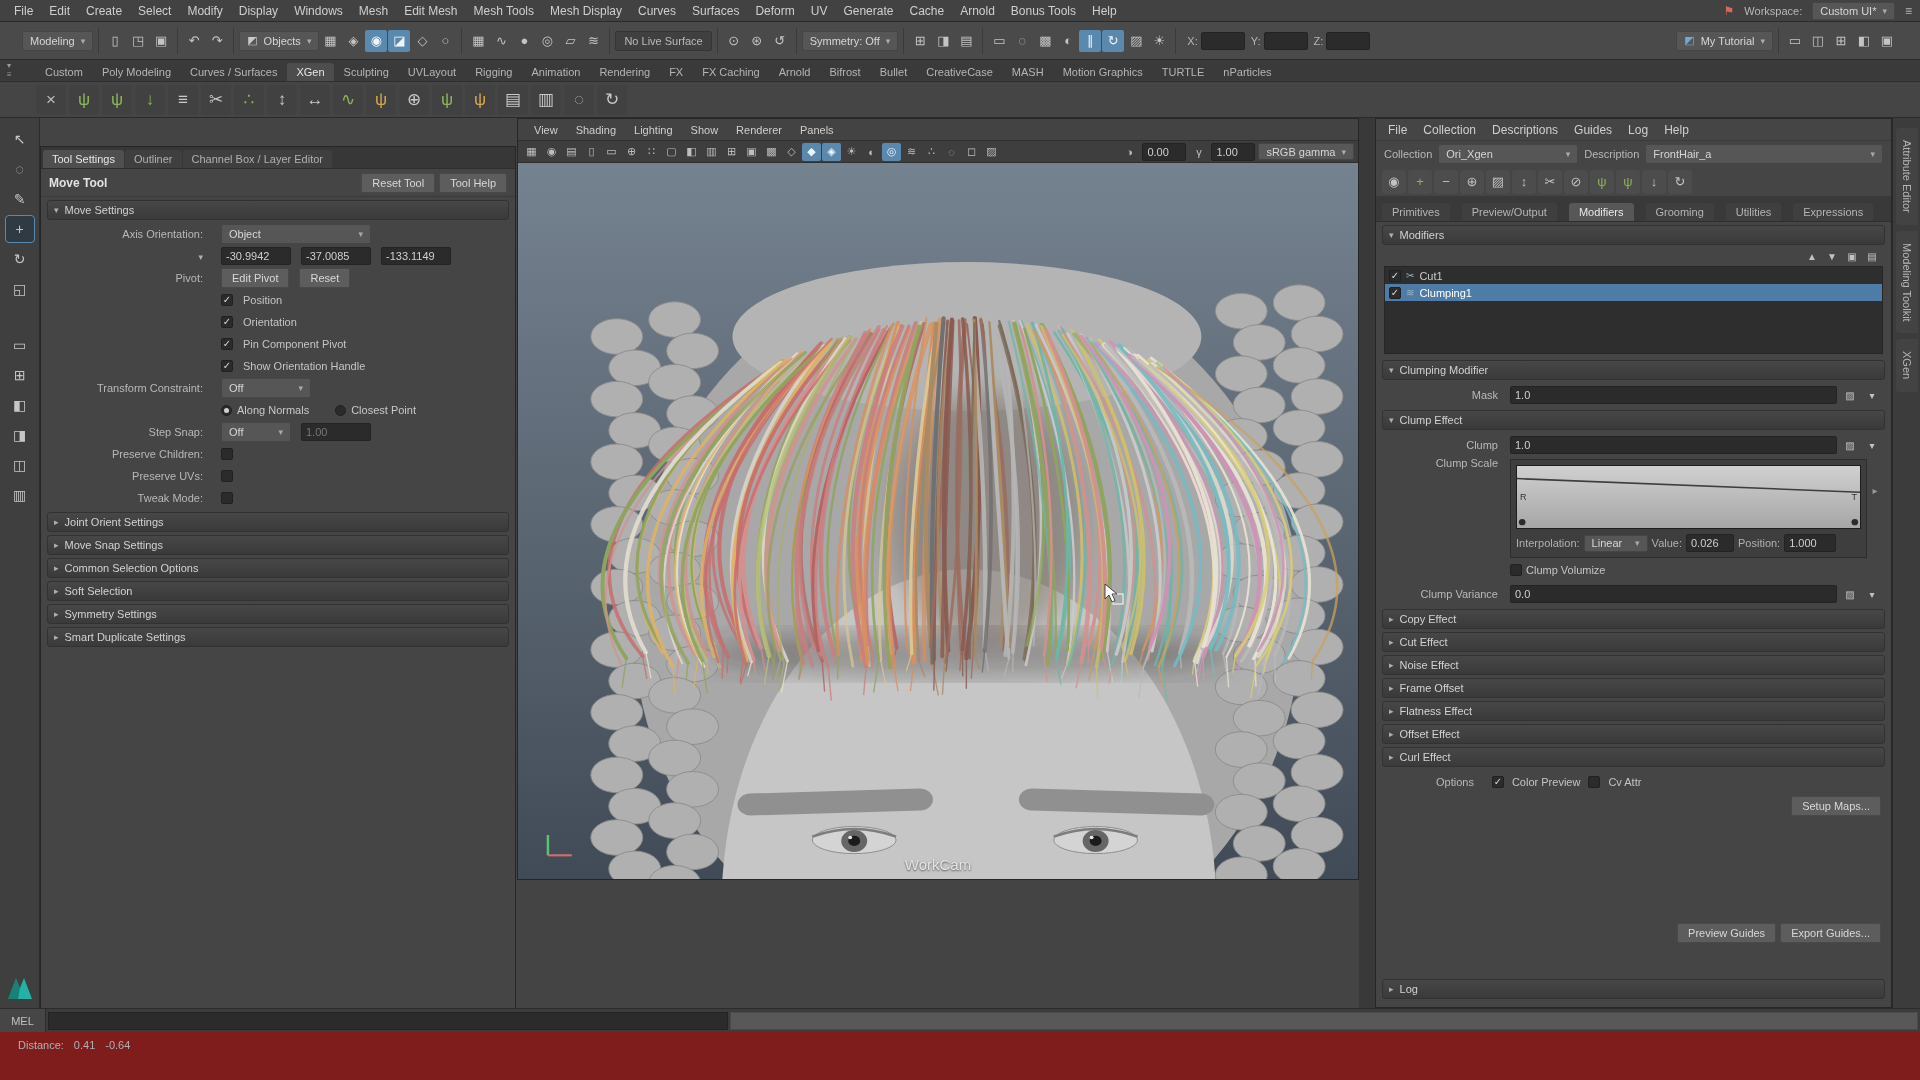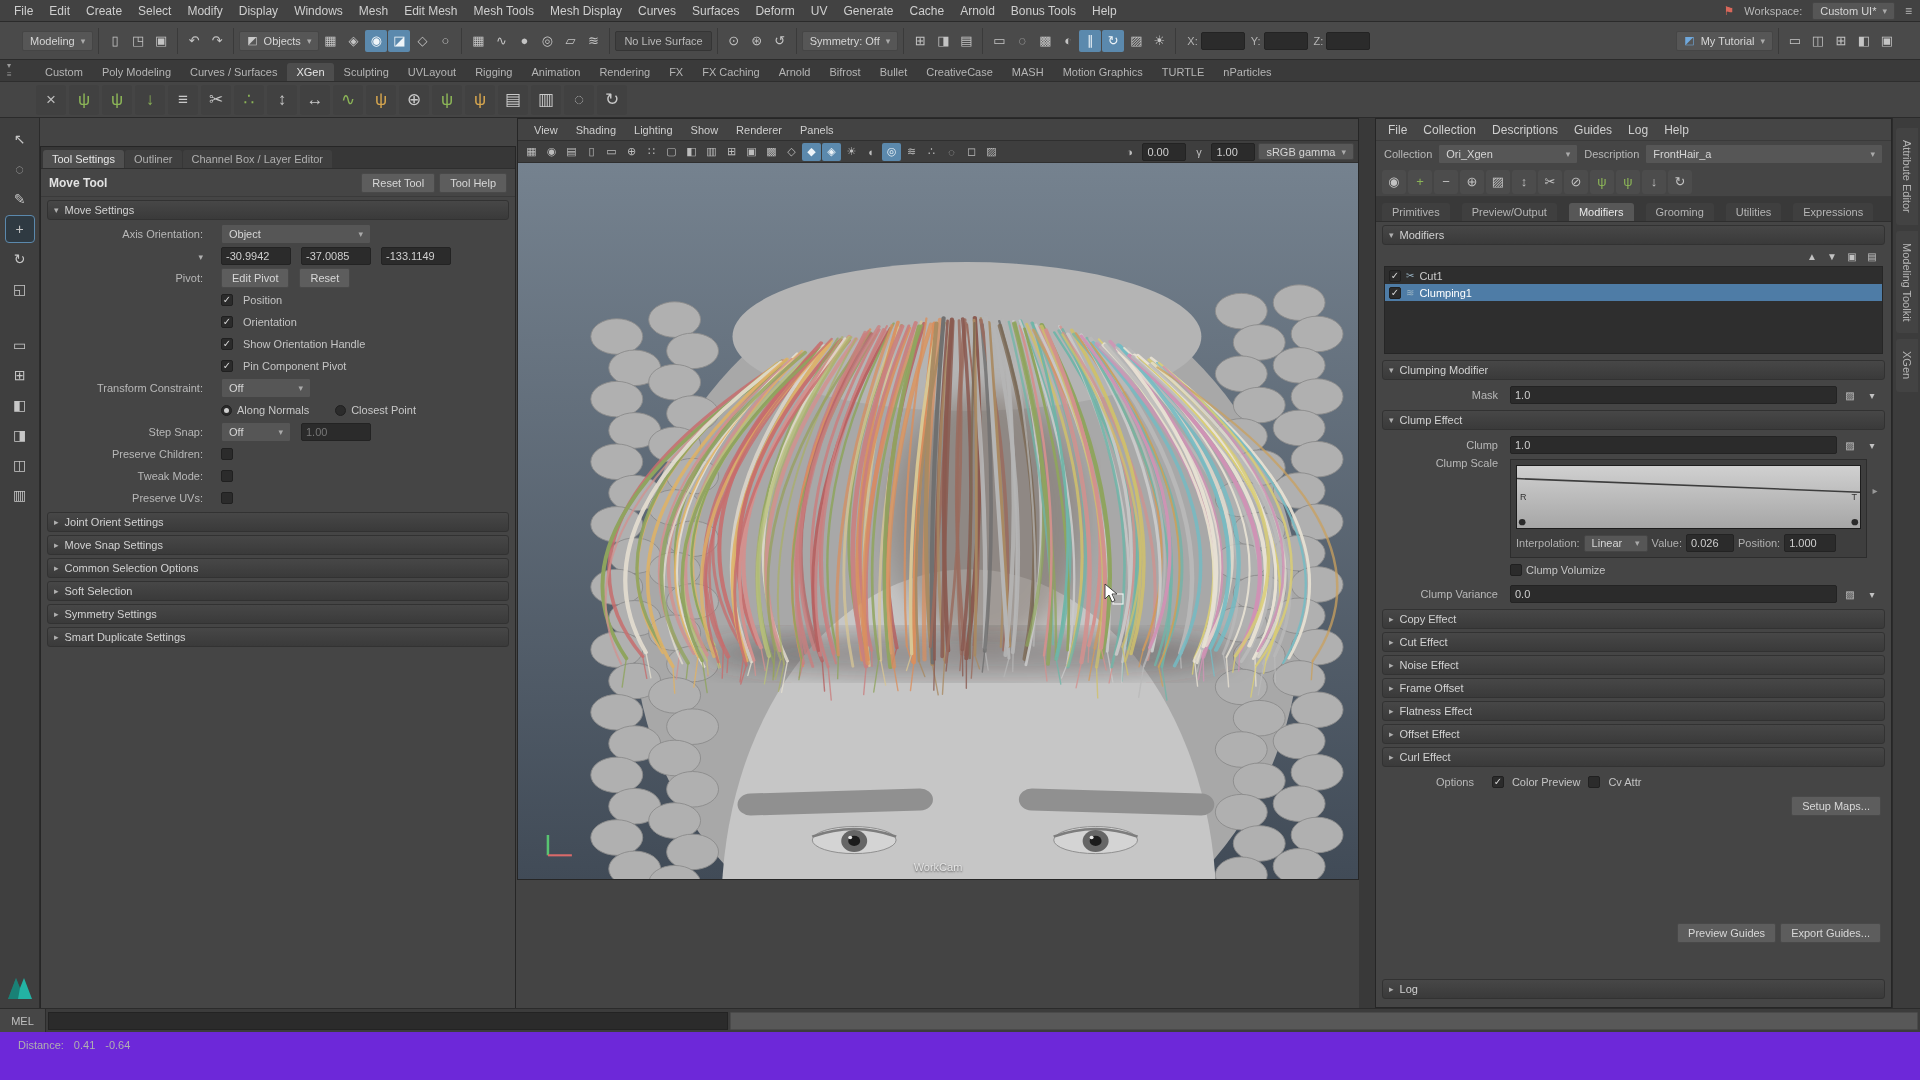--- a/index.html
+++ b/index.html
@@ -96,21 +96,21 @@
   .vp-menu{padding:0 8px;font-size:11px;color:#cfcfcf;}
   .vp-iconbar{display:flex;align-items:center;height:22px;background:#3e3e3e;padding:0 4px;
               border-bottom:1px solid #2f2f2f;gap:1px;}
   .vpi{width:19px;height:18px;display:inline-flex;align-items:center;justify-content:center;
        font-size:11px;color:#bdbdbd;border-radius:2px;flex:none;}
   .vpi.active{background:var(--accent);color:#eef4f8;}
   .vp-right{margin-left:auto;display:flex;align-items:center;gap:3px;}
   .dd.cs{height:17px;background:#585858;}
   .vp-canvas{position:absolute;top:44px;left:0;right:0;bottom:0;overflow:hidden;}
   .vp-canvas svg{width:100%;height:100%;display:block;}
-  .camera-label{position:absolute;left:0;right:0;bottom:6px;text-align:center;font-size:11px;
+  .camera-label{position:absolute;left:0;right:0;bottom:6px;text-align:center;font-size:15px;
                 color:#e4e4e4;text-shadow:0 1px 2px rgba(0,0,0,.6);}
   .cursor{position:absolute;left:584px;top:420px;width:28px;height:28px;pointer-events:none;}
   .splitter{position:absolute;left:1359px;top:118px;width:16px;height:890px;background:#393939;}
   
   .xgen{position:absolute;left:1375px;top:118px;width:517px;height:890px;background:#454545;
         border:1px solid #262626;display:flex;flex-direction:column;}
   .xg-menus{display:flex;height:22px;align-items:center;padding-left:4px;background:#454545;
             border-bottom:1px solid #3a3a3a;}
   .xg-colrow{display:flex;align-items:center;gap:6px;height:26px;padding:0 8px;}
   .xg-lbl{font-size:11px;color:#b8b8b8;flex:none;}
@@ -153,21 +153,21 @@
                gap:6px;padding-top:10px;}
   .vtab{writing-mode:vertical-rl;background:#434343;color:#b5b5b5;font-size:11px;
         padding:12px 5px;border-radius:3px 0 0 3px;white-space:nowrap;}
   
   .cmdline{position:absolute;left:0;top:1008px;width:1920px;height:24px;background:#3c3c3c;
            display:flex;align-items:center;border-top:1px solid #2b2b2b;}
   .mel-btn{width:46px;height:100%;display:flex;align-items:center;justify-content:center;
            font-size:11px;color:#c0c0c0;background:#464646;border-right:1px solid #2b2b2b;}
   .mel-input{flex:0 0 680px;height:18px;margin:0 2px;background:#2b2b2b;border:1px solid #232323;color:#ddd;}
   .mel-output{flex:1;height:18px;margin-right:2px;background:#585858;border:1px solid #4a4a4a;border-radius:1px;}
-  .statusbar{position:absolute;left:0;top:1032px;width:1920px;height:48px;background:#6d28d9;
+  .statusbar{position:absolute;left:0;top:1032px;width:1920px;height:48px;background:#7f1d1d;
              display:flex;gap:10px;align-items:flex-start;padding:7px 0 0 18px;font-size:11px;color:#b0b0b0;}
 </style>
 </head>
 <body>
 
 <div class="app" style="--accent: #5b89ad; --selection: #4e7ca6;">
 
   <div class="menubar">
     <div class="menus">
 
@@ -430,27 +430,27 @@
 
         <div class="row">
           <span class="lbl"></span>
           <span class="cb on"></span>
           <span class="cb-lbl">Orientation</span>
         </div>
 
         <div class="row">
           <span class="lbl"></span>
           <span class="cb on"></span>
-          <span class="cb-lbl">Show Orientation Handle</span>
+          <span class="cb-lbl">Pin Component Pivot</span>
         </div>
 
         <div class="row">
           <span class="lbl"></span>
           <span class="cb on"></span>
-          <span class="cb-lbl">Pin Component Pivot</span>
+          <span class="cb-lbl">Show Orientation Handle</span>
         </div>
       </div>
     <div class="row">
       <span class="lbl">Transform Constraint:</span>
       <span class="dd w90" style="justify-content:space-between;">
         <span>Off</span>
         <span class="dd-ar">▾</span>
       </span>
     </div>
     <div class="row">
@@ -477,26 +477,26 @@
       <input class="num w70 dim" value="1.00" style="">
     </div>
     <div>
 
         <div class="row">
           <span class="lbl">Preserve Children:</span>
           <span class="cb"></span>
         </div>
 
         <div class="row">
+          <span class="lbl">Preserve UVs:</span>
+          <span class="cb"></span>
+        </div>
+
+        <div class="row">
           <span class="lbl">Tweak Mode:</span>
-          <span class="cb"></span>
-        </div>
-
-        <div class="row">
-          <span class="lbl">Preserve UVs:</span>
           <span class="cb"></span>
         </div>
       </div>
     <div>
 
         <div class="sec-h">
           <span class="tri">▸</span>
           <span>Joint Orient Settings</span>
         </div>
 

